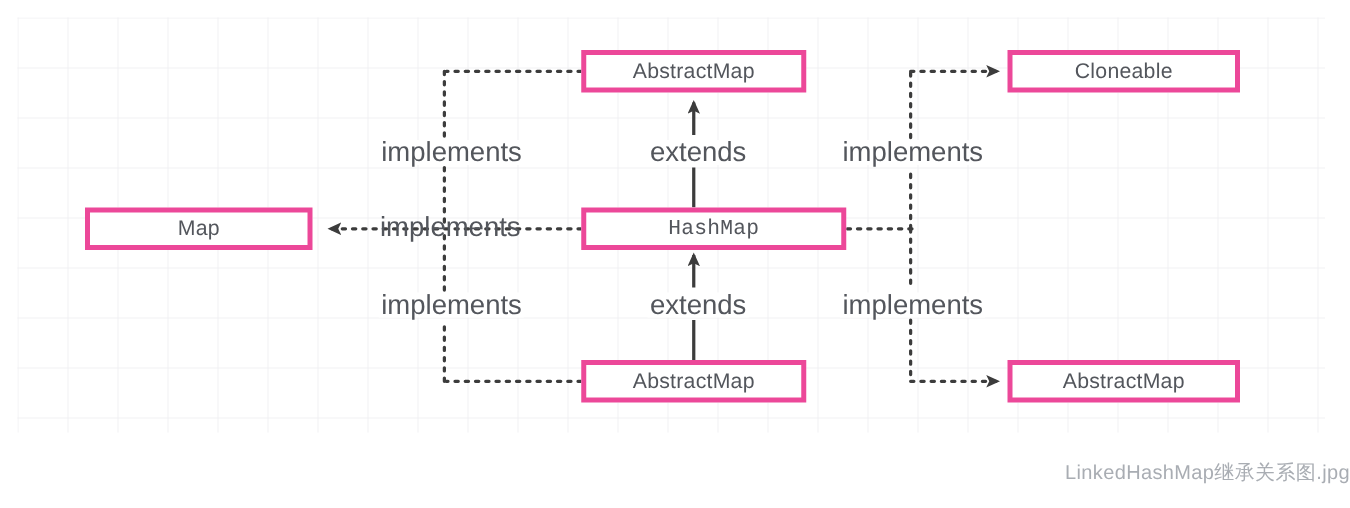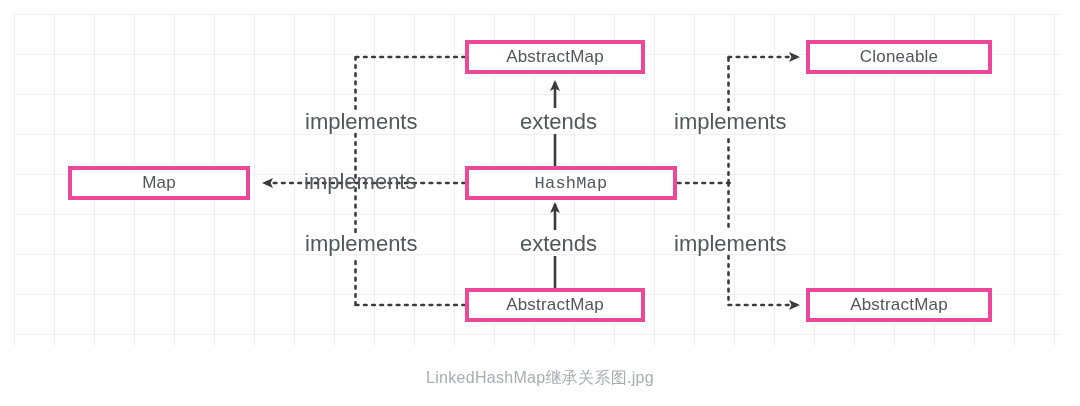--- a/index.html
+++ b/index.html
@@ -82,21 +82,21 @@
   #label-impl-right-top   { left: 672px; top: 112px; }
   #label-impl-right-bottom{ left: 672px; top: 234px; }
   #label-impl-center      { left: 302px; top: 172px; }
 
   
   #caption {
     position: absolute;
     left: 0;
     top: 368px;
     width: 1080px;
-    text-align: center;
+    text-align: right;
     color: #a9adb3;
     font-size: 16px;
     letter-spacing: 0.3px;
   }
 </style>
 </head>
 <body>
 
 <div id="page">
 

